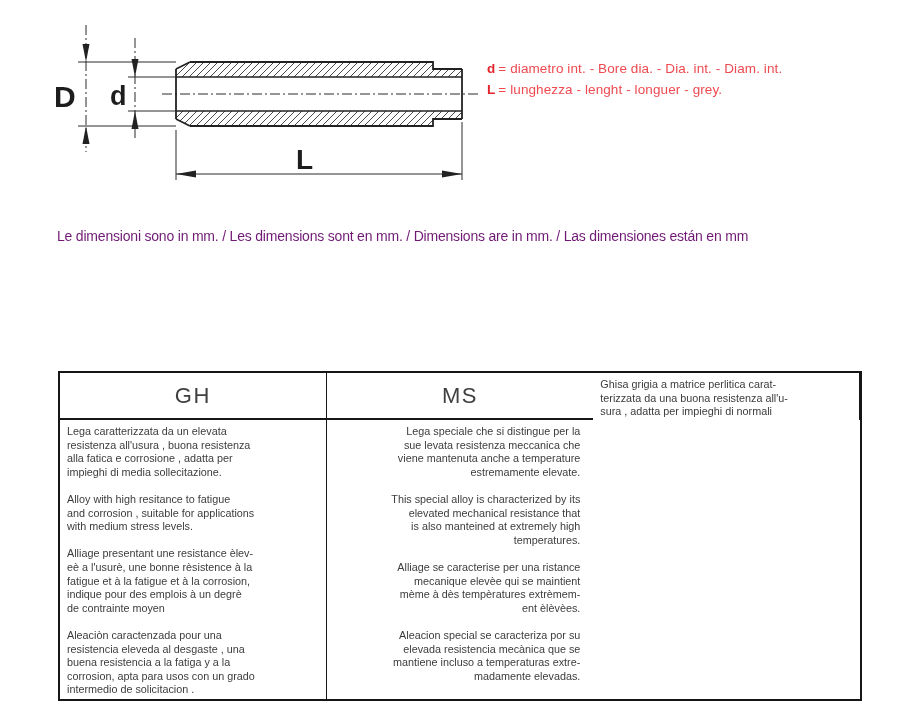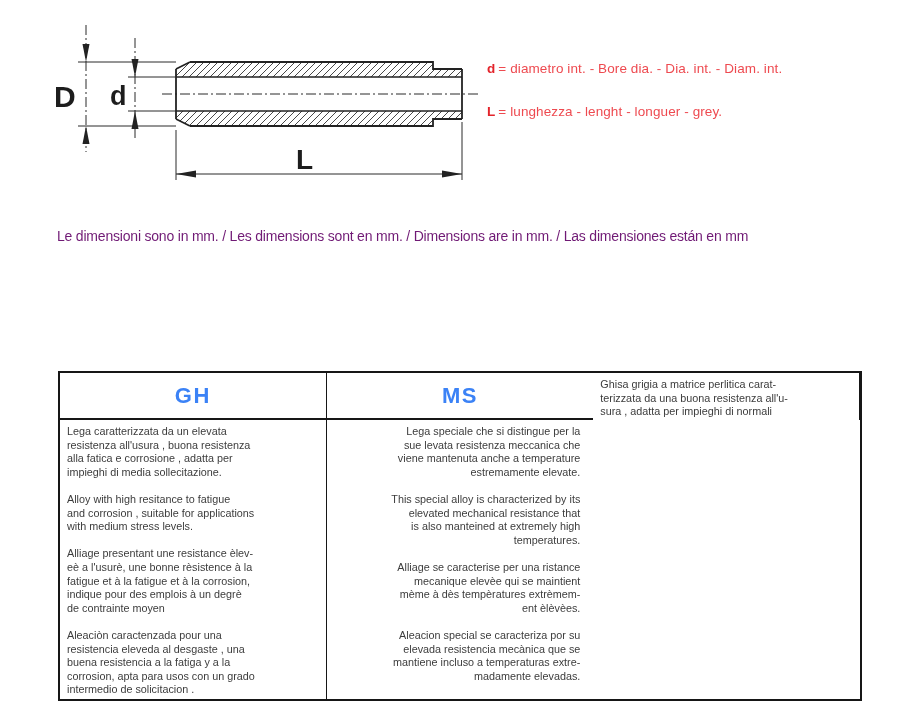--- a/index.html
+++ b/index.html
@@ -9,21 +9,21 @@
     font-family: "Liberation Sans", "DejaVu Sans", sans-serif;
     overflow: hidden;
   }
 
   
   .drawing { position: absolute; left: 0; top: 0; width: 914px; height: 225px; }
 
   
   .legend {
     position: absolute; left: 487px; top: 61px;
-    display: flex; flex-direction: column; row-gap: 28px;
+    display: flex; flex-direction: column; row-gap: 6px;
     font-size: 13.5px; color: #ee4a50; letter-spacing: 0.1px;
   }
   .legend-line { white-space: nowrap; }
   .legend-sym { font-weight: bold; color: #e3242b; margin-right: 3px; }
 
   
   .note {
     position: absolute; left: 57px; top: 228px; width: 820px;
     font-size: 14px; color: #701a75; letter-spacing: -0.2px;
     white-space: nowrap;
@@ -36,21 +36,21 @@
     border: 2px solid #161616;
     display: grid;
     grid-template-columns: 1fr 1fr 1fr;
     grid-template-rows: 47px 1fr;
     background: #ffffff;
   }
   .th {
     border-bottom: 2px solid #161616;
     border-right: 1.5px solid #161616;
     display: flex; align-items: center; justify-content: center;
-    font-size: 22px; font-weight: 700; letter-spacing: 1.5px; color: #3b82f6;
+    font-size: 22px; font-weight: 400; letter-spacing: 1.5px; color: #404040;
   }
   .th.last, .td.last { border-right: none; text-align: right; }
   .td {
     border-right: 1.5px solid #161616;
     padding: 5px 13px 4px 7px;
     font-size: 10.8px; line-height: 13.6px; color: #3c3c3c;
     white-space: pre-line; overflow: hidden;
   }
 </style>
 </head>

